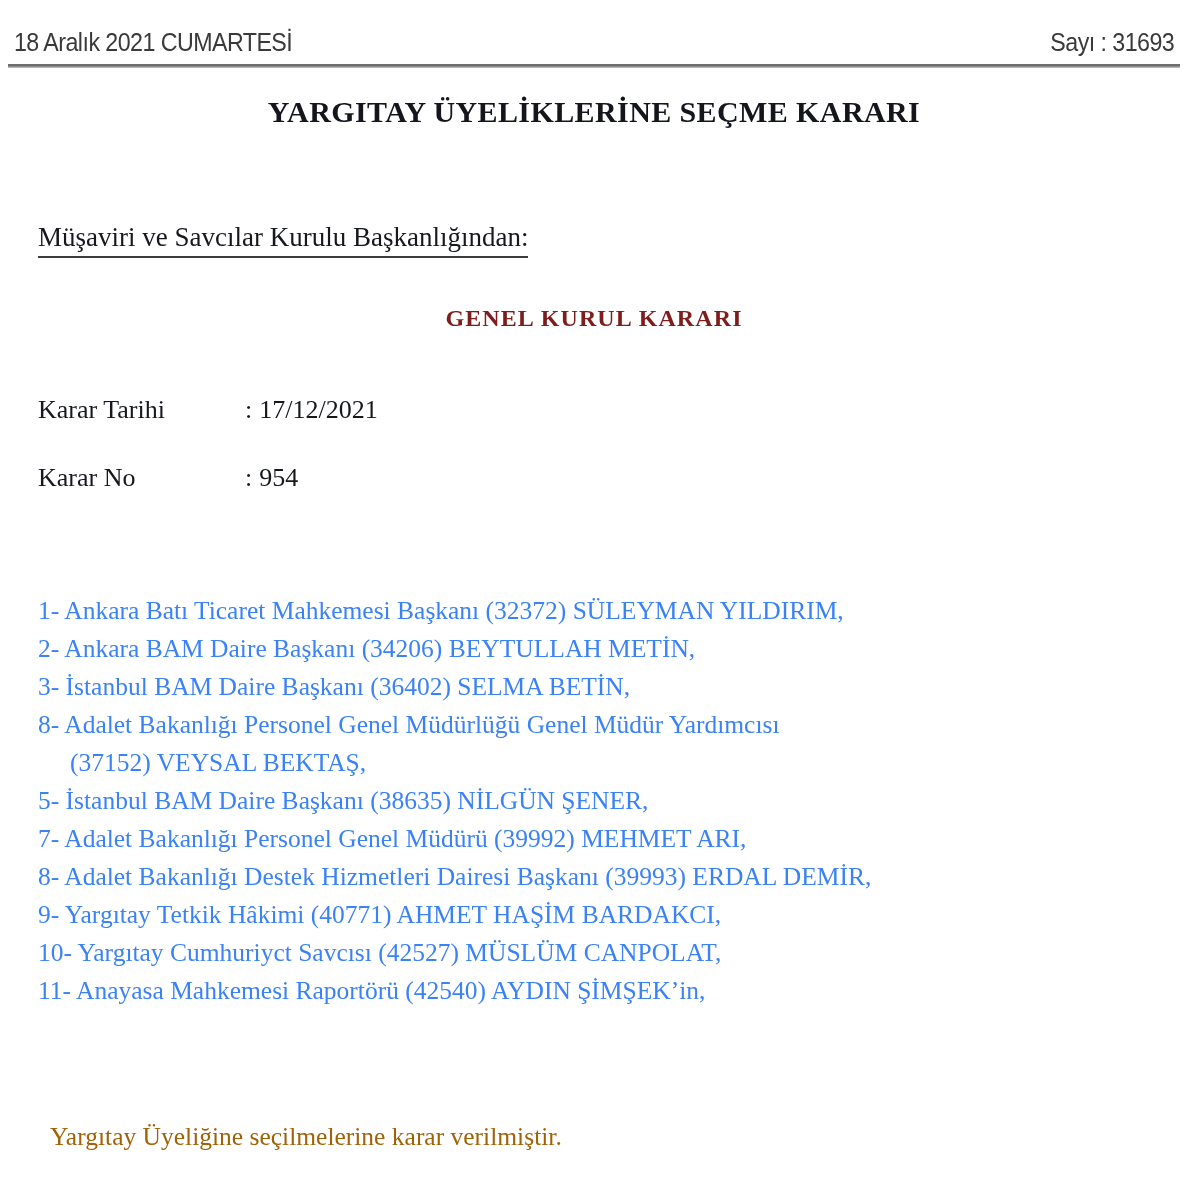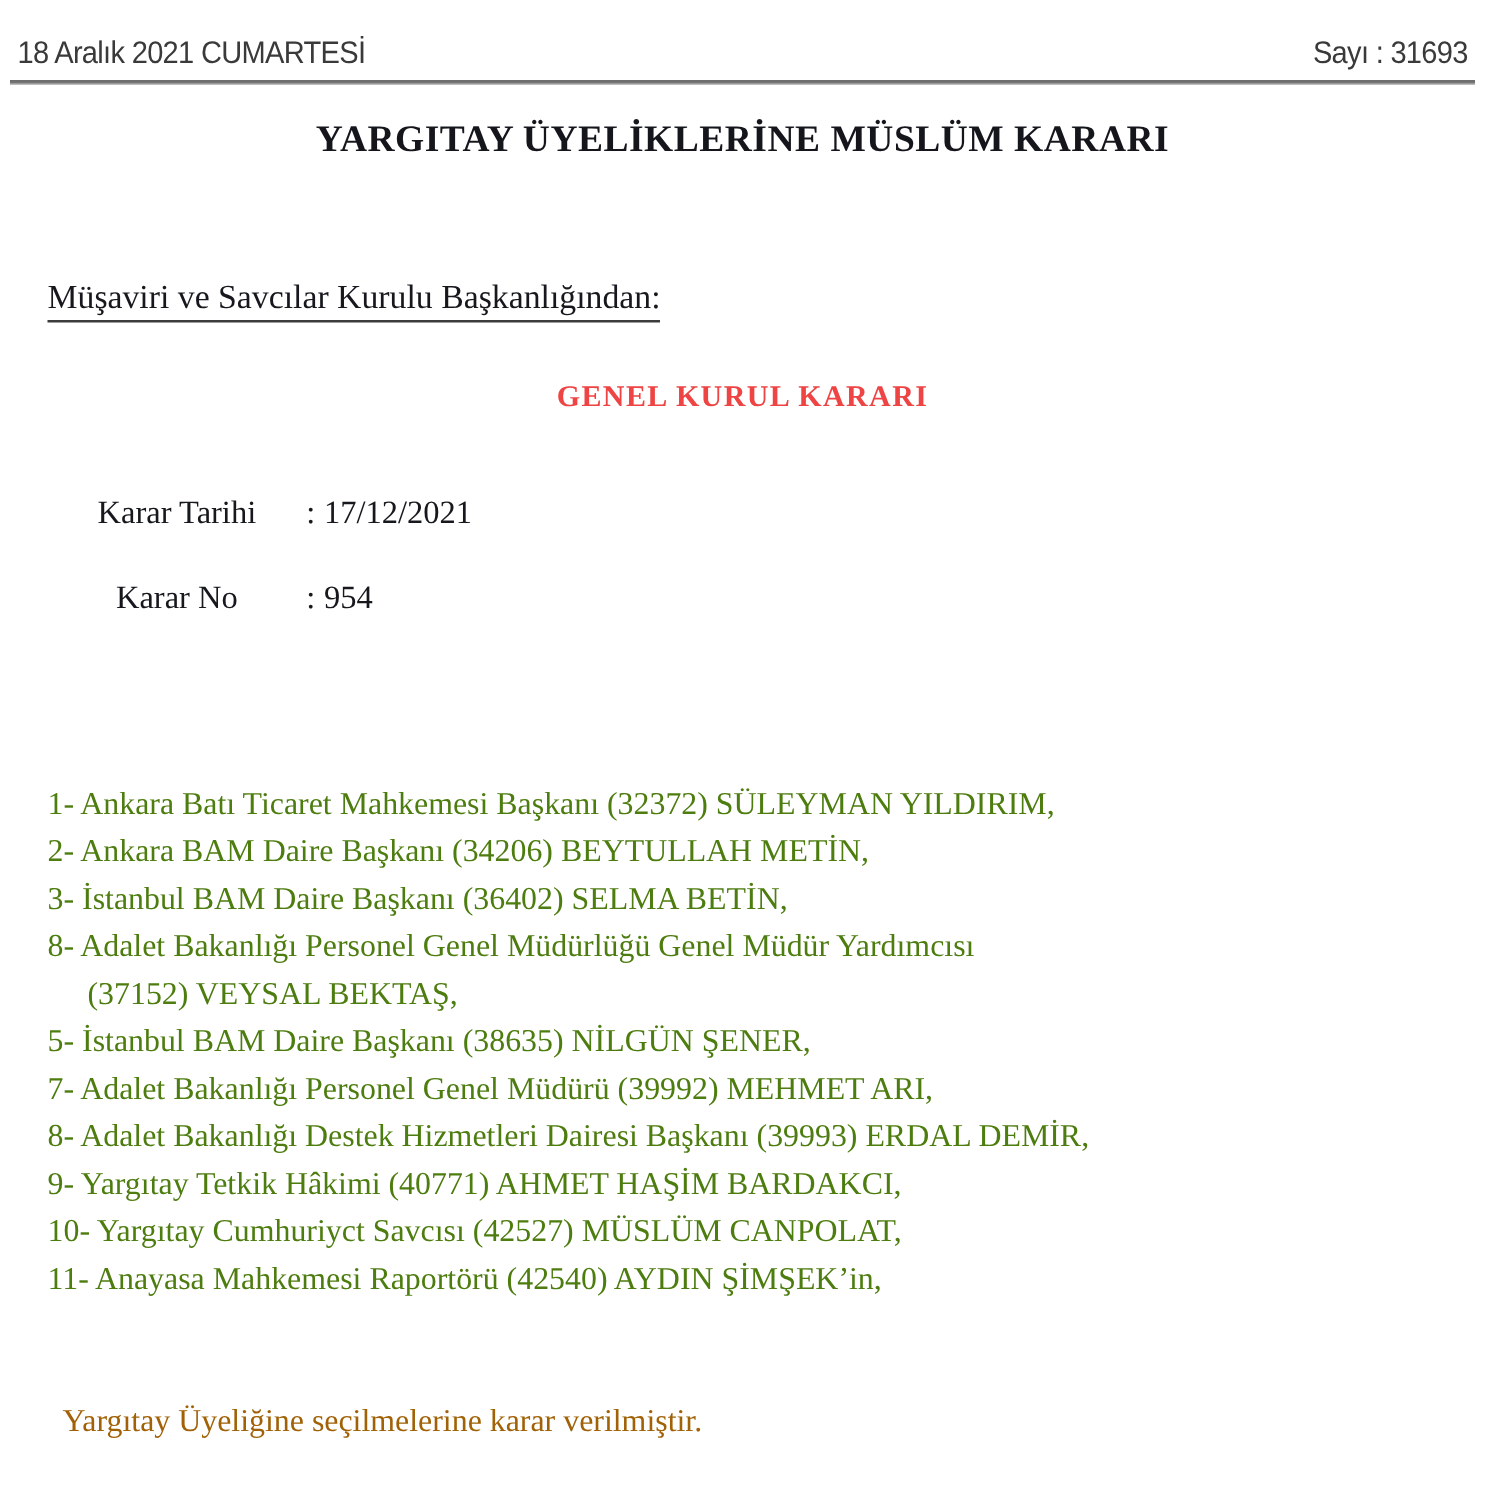--- a/index.html
+++ b/index.html
@@ -97,56 +97,55 @@
   
   .sub-title {
     position: absolute;
     top: 305px;
     left: 0;
     right: 0;
     text-align: center;
     font-size: 24px;
     font-weight: 700;
     letter-spacing: 1.1px;
-    color: #ef4444;
+    color: #7f1d1d;
   }
 
   
   .meta {
     position: absolute;
     top: 395px;
     left: 38px;
     font-size: 26px;
     color: #16181d;
   }
   .meta-row {
     display: flex;
     align-items: baseline;
     margin-bottom: 38px;
   }
   .meta-label {
     display: inline-block;
     width: 207px;
     white-space: nowrap;
-    text-align: center;
   }
   .meta-value {
     white-space: nowrap;
   }
   .meta-colon { margin-right: 7px; }
 
   
   .decision-list {
     position: absolute;
-    top: 624px;
+    top: 592px;
     left: 38px;
     right: 18px;
     font-size: 25.5px;
     line-height: 38px;
-    color: #4d7c0f;
+    color: #3b82f6;
   }
   .decision-item {
     white-space: nowrap;
   }
   .decision-item .cont {
     display: block;
     padding-left: 32px;
     white-space: nowrap;
   }
 
@@ -164,21 +163,21 @@
 <body>
 
 <div class="page">
 
   <div class="masthead">
     <div class="masthead-date">18 Aralık 2021 CUMARTESİ</div>
     <div class="masthead-issue">Sayı : 31693</div>
   </div>
   <div class="masthead-rule"></div>
 
-  <div class="doc-title">YARGITAY ÜYELİKLERİNE MÜSLÜM KARARI</div>
+  <div class="doc-title">YARGITAY ÜYELİKLERİNE SEÇME KARARI</div>
 
   <div class="authority">Müşaviri ve Savcılar Kurulu Başkanlığından:</div>
 
   <div class="sub-title">GENEL KURUL KARARI</div>
 
   <div class="meta">
     <div class="meta-row">
       <span class="meta-label">Karar Tarihi</span>
       <span class="meta-colon">:</span>
       <span class="meta-value">17/12/2021</span>

